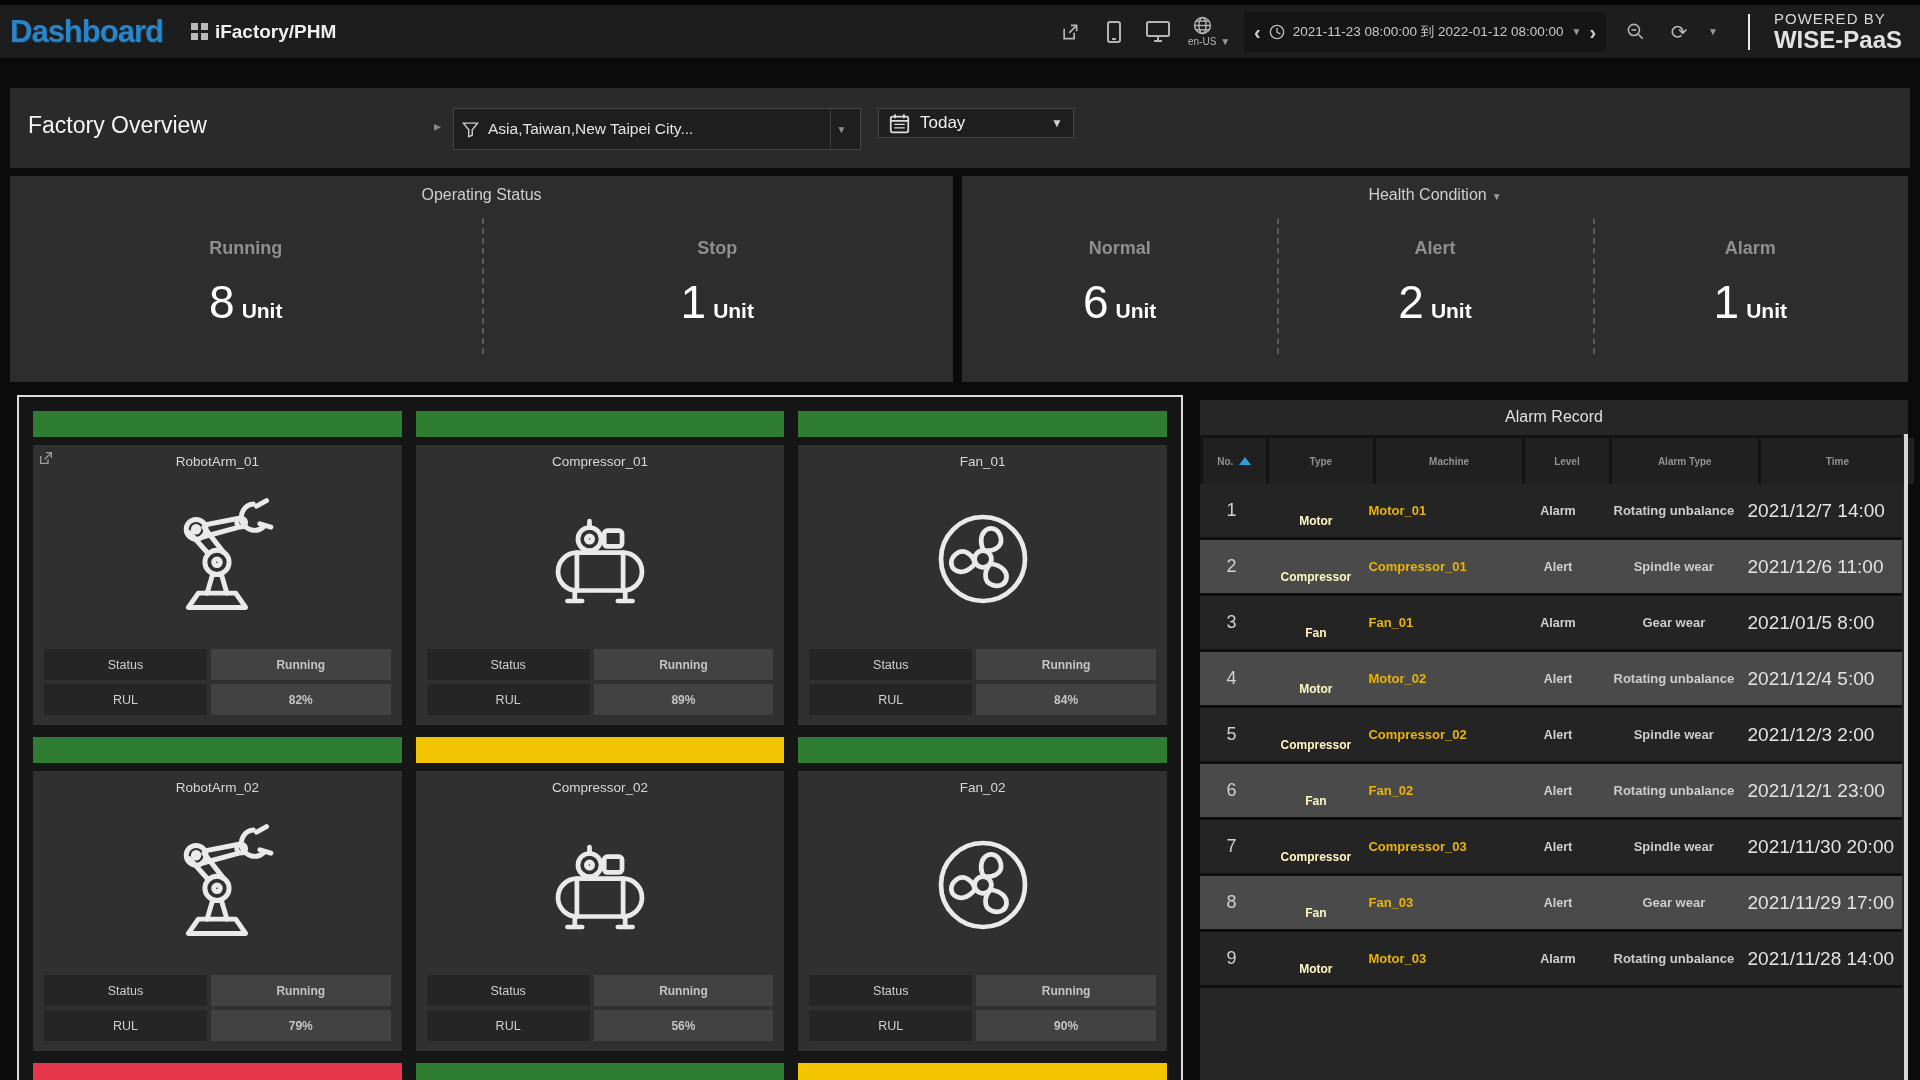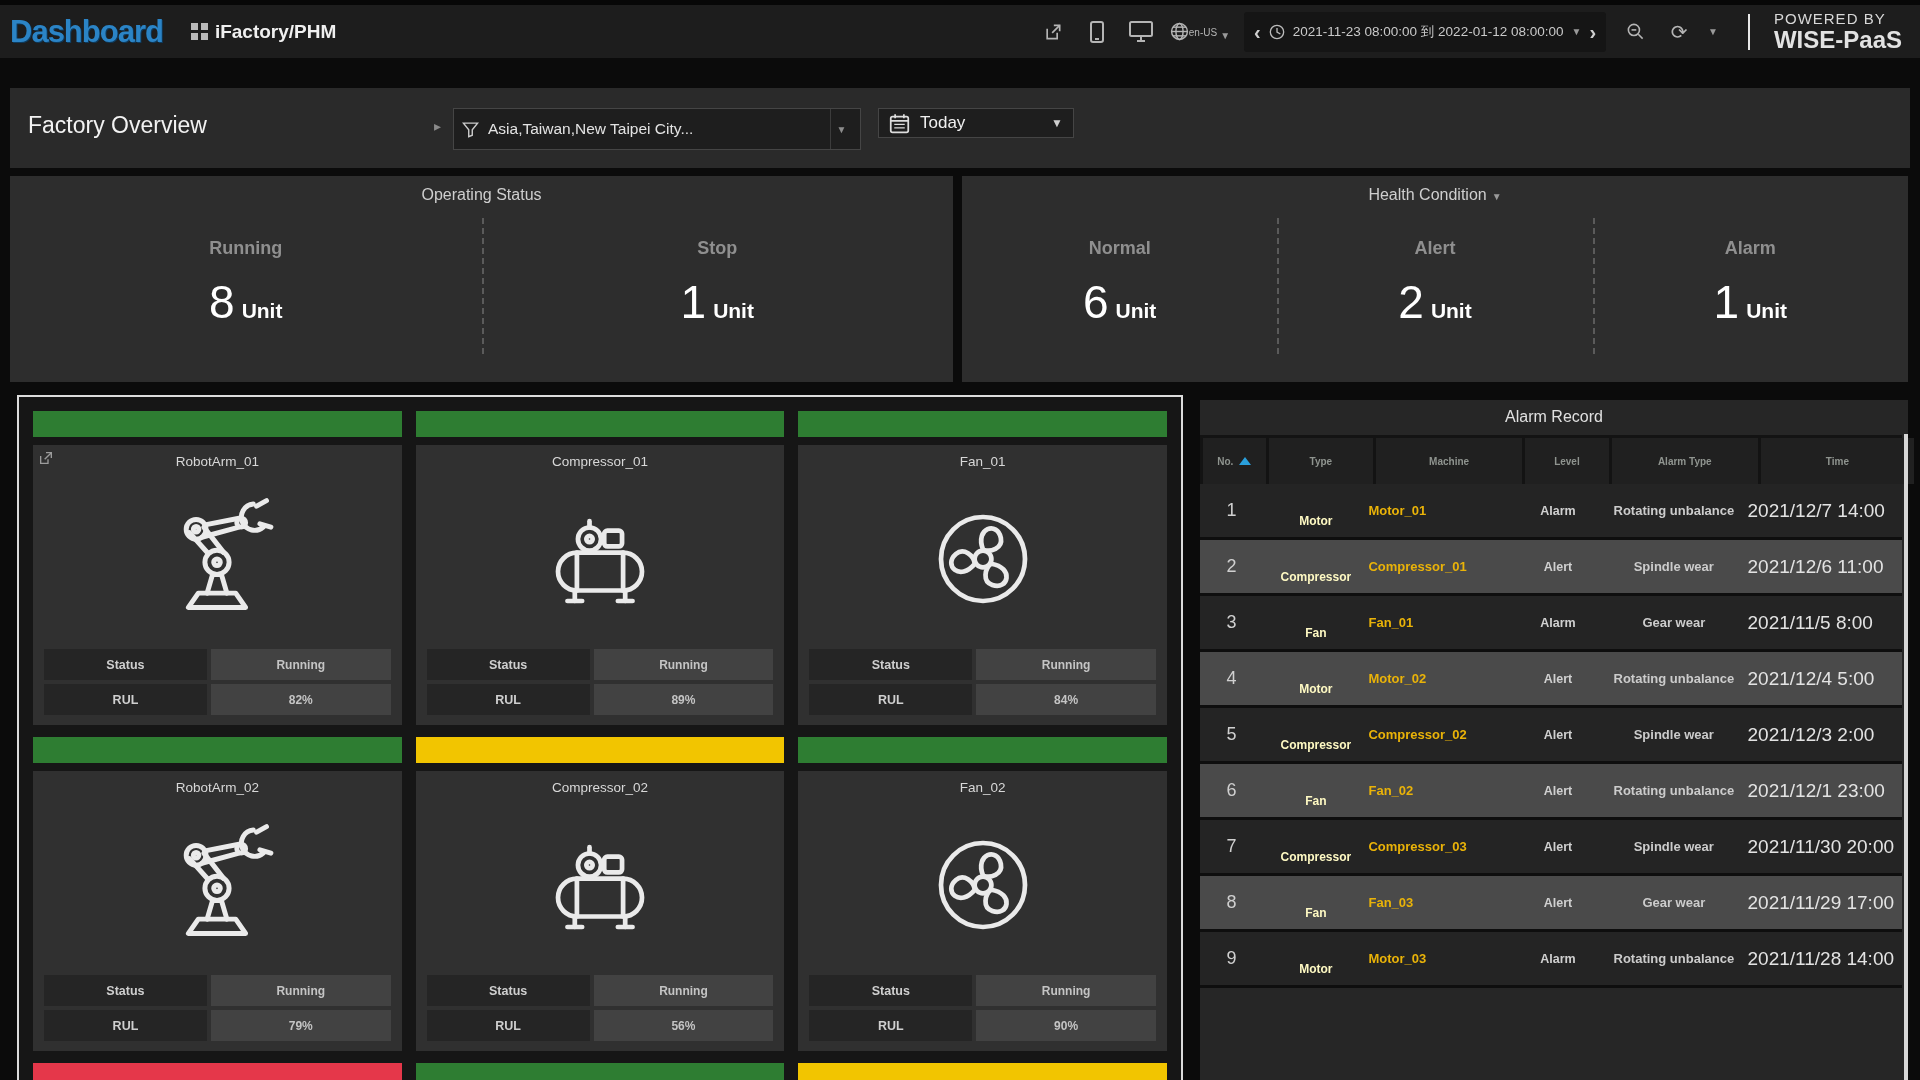--- a/index.html
+++ b/index.html
@@ -8,21 +8,21 @@
 
   
   .topbar { position:absolute; left:0; top:0; width:1920px; height:58px;
             background:#1d1d1d; border-top:5px solid #070707; display:flex; align-items:center; }
   .logo { font-size:31px; font-weight:800; letter-spacing:-1px; color:#2b84c6; margin-left:10px;
           text-shadow:1px 1px 0 #0e3a5c; }
   .app-title-wrap { display:flex; align-items:center; gap:7px; margin-left:28px; }
   .grid-icon svg { display:block; }
   .app-title { color:#f0f0f0; font-size:19px; font-weight:700; }
   .topbar-right { margin-left:auto; display:flex; align-items:center; gap:14px; padding-right:12px; }
-  .tb-icon { color:#b5b5b5; display:flex; flex-direction:row; align-items:center; justify-content:center;
+  .tb-icon { color:#b5b5b5; display:flex; flex-direction:column; align-items:center; justify-content:center;
              min-width:30px; height:40px; cursor:pointer; }
   .tb-icon svg { display:block; }
   .lang-label { font-size:10px; color:#b5b5b5; margin-top:1px; }
   .lang-group { display:flex; align-items:flex-end; gap:3px; }
   .caret { font-size:10px; color:#9a9a9a; }
   .timebox { display:flex; align-items:center; gap:8px; background:#151515; height:40px;
              padding:0 10px; border-radius:3px; }
   .chev { color:#cfcfcf; font-size:20px; font-weight:700; line-height:1; cursor:pointer; }
   .time-text { color:#c9c9c9; font-size:13.5px; white-space:nowrap; }
   .pb-sep { width:2px; height:36px; background:#e8e8e8; margin:0 10px 0 16px; }
@@ -63,21 +63,21 @@
                  background:#161616; border:2px solid #dcdcdc; padding:14px; }
   .equip-grid { display:grid; grid-template-columns:1fr 1fr 1fr; column-gap:14px; row-gap:12px; }
   .equip-cell { display:flex; flex-direction:column; }
   .status-bar { height:26px; width:100%; }
   .equip-card { margin-top:8px; height:280px; background:#303030; position:relative;
                 display:flex; flex-direction:column; align-items:center; }
   .card-title { color:#d8d8d8; font-size:13.5px; margin-top:9px; }
   .card-icon { flex:1; display:flex; align-items:center; justify-content:center; }
   .kv-row { width:calc(100% - 22px); display:flex; gap:4px; margin-bottom:4px; }
   .kv-row:last-child { margin-bottom:10px; }
-  .kv-label { flex:0 0 47%; background:#252525; color:#cfcfcf; font-size:12.5px; font-weight:700;
+  .kv-label { flex:0 0 47%; background:#252525; color:#cfcfcf; font-size:12.5px; font-weight:400;
               height:31px; display:flex; align-items:center; justify-content:center; }
   .kv-value { flex:1; background:#424242; color:#c4c4c4; font-size:12px; font-weight:700;
               height:31px; display:flex; align-items:center; justify-content:center; }
   .corner-link { position:absolute; left:5px; top:5px; color:#9c9c9c; cursor:pointer; }
   .bars-only { display:grid; grid-template-columns:1fr 1fr 1fr; column-gap:14px; margin-top:12px; }
 
   
   .alarm-panel { position:absolute; left:1200px; top:400px; width:708px; height:680px; background:#262626; }
   .alarm-title { text-align:center; color:#e0e0e0; font-size:16px; padding:8px 0 9px; }
   .alarm-scrollbar { position:absolute; right:0; top:34px; bottom:0; width:4px; background:#d7d7d7; }
@@ -479,21 +479,21 @@
       <div class="c-lvl">Alert</div>
       <div class="c-atype">Spindle wear</div>
       <div class="c-time">2021/12/6 11:00</div>
     </div>
     <div class="ar-row odd">
       <div class="c-no">3</div>
       <div class="c-type">Fan</div>
       <div class="c-mach">Fan_01</div>
       <div class="c-lvl">Alarm</div>
       <div class="c-atype">Gear wear</div>
-      <div class="c-time">2021/11/5 8:00</div>
+      <div class="c-time">2021/01/5 8:00</div>
     </div>
     <div class="ar-row even">
       <div class="c-no">4</div>
       <div class="c-type">Motor</div>
       <div class="c-mach">Motor_02</div>
       <div class="c-lvl">Alert</div>
       <div class="c-atype">Rotating unbalance</div>
       <div class="c-time">2021/12/4 5:00</div>
     </div>
     <div class="ar-row odd">

